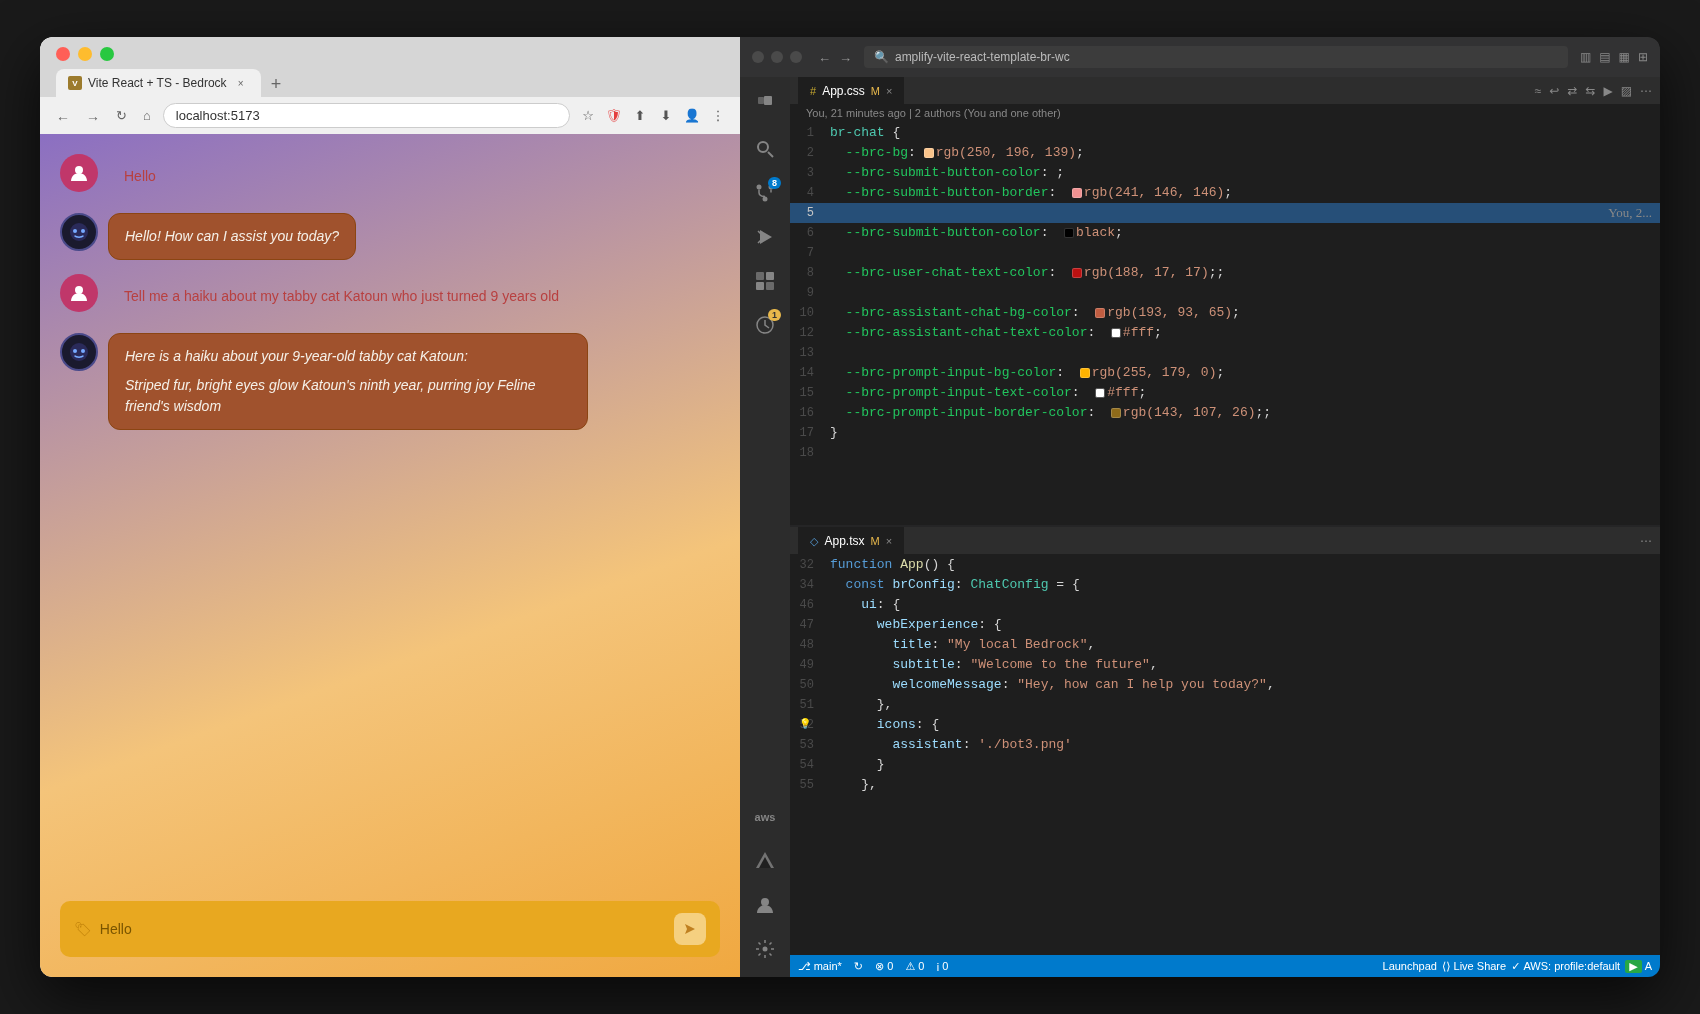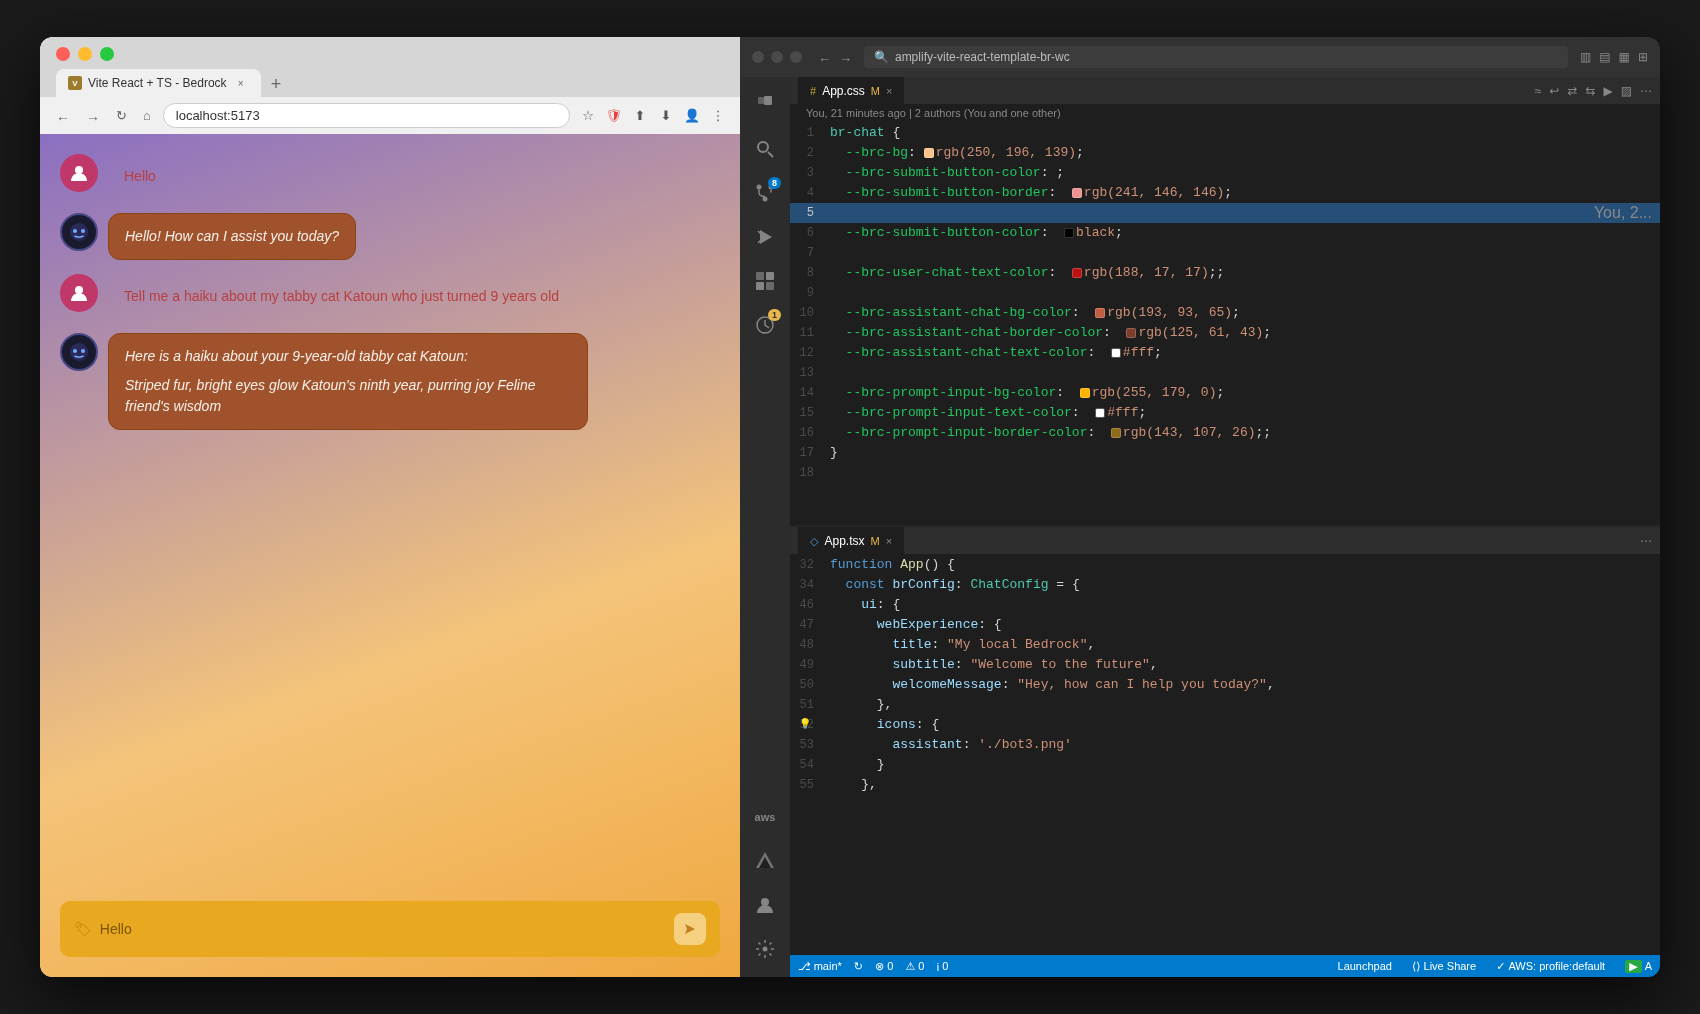--- a/index.html
+++ b/index.html
@@ -492,21 +492,21 @@
     .status-item {
       display: flex;
       align-items: center;
       gap: 3px;
       white-space: nowrap;
     }
 
     .status-right {
       margin-left: auto;
       display: flex;
-      gap: 20px;
+      gap: 5px;
     }
 
     .main-layout {
       display: flex;
       flex: 1;
       overflow: hidden;
     }
 
     .browser-wrapper {
       width: 700px;
@@ -800,21 +800,21 @@
                   <span class="line-content">  <span class="c-property">--brc-submit-button-color</span><span class="c-punct">: ;</span></span>
                 </div>
 
                 <div class="code-line">
                   <span class="line-num">4</span>
                   <span class="line-content">  <span class="c-property">--brc-submit-button-border</span><span class="c-punct">:  </span><span class="color-swatch" style="background:#f19292;"></span><span class="c-value">rgb(241, 146, 146)</span><span class="c-punct">;</span></span>
                 </div>
 
                 <div class="code-line highlighted">
                   <span class="line-num active">5</span>
-                  <span style="margin-left:auto;color:#888;font-size:16px;font-family:Liberation Sans, sans-serif;">You, 2...</span>
+                  <span style="margin-left:auto;color:#888;font-size:13px;font-family:Liberation Serif, serif;">You, 2...</span>
                 </div>
 
                 <div class="code-line">
                   <span class="line-num">6</span>
                   <span class="line-content">  <span class="c-property">--brc-submit-button-color</span><span class="c-punct">:  </span><span class="color-swatch" style="background:#000;"></span><span class="c-value">black</span><span class="c-punct">;</span></span>
                 </div>
 
                 <div class="code-line">
                   <span class="line-num">7</span>
                   <span class="line-content"></span>
@@ -828,24 +828,20 @@
                 <div class="code-line">
                   <span class="line-num">9</span>
                   <span class="line-content"></span>
                 </div>
 
                 <div class="code-line">
                   <span class="line-num">10</span>
                   <span class="line-content">  <span class="c-property">--brc-assistant-chat-bg-color</span><span class="c-punct">:  </span><span class="color-swatch" style="background:#c15d41;"></span><span class="c-value">rgb(193, 93, 65)</span><span class="c-punct">;</span></span>
                 </div>
 
-                <div class="code-line">
-                  <span class="line-num">11</span>
-                  <span class="line-content">  <span class="c-property">--brc-assistant-chat-border-color</span><span class="c-punct">:  </span><span class="color-swatch" style="background:#7d3d2b;"></span><span class="c-value">rgb(125, 61, 43)</span><span class="c-punct">;</span></span>
-                </div>
 
                 <div class="code-line">
                   <span class="line-num">12</span>
                   <span class="line-content">  <span class="c-property">--brc-assistant-chat-text-color</span><span class="c-punct">:  </span><span class="color-swatch" style="background:#fff;border:1px solid #555;"></span><span class="c-value">#fff</span><span class="c-punct">;</span></span>
                 </div>
 
                 <div class="code-line">
                   <span class="line-num">13</span>
                   <span class="line-content"></span>
                 </div>

